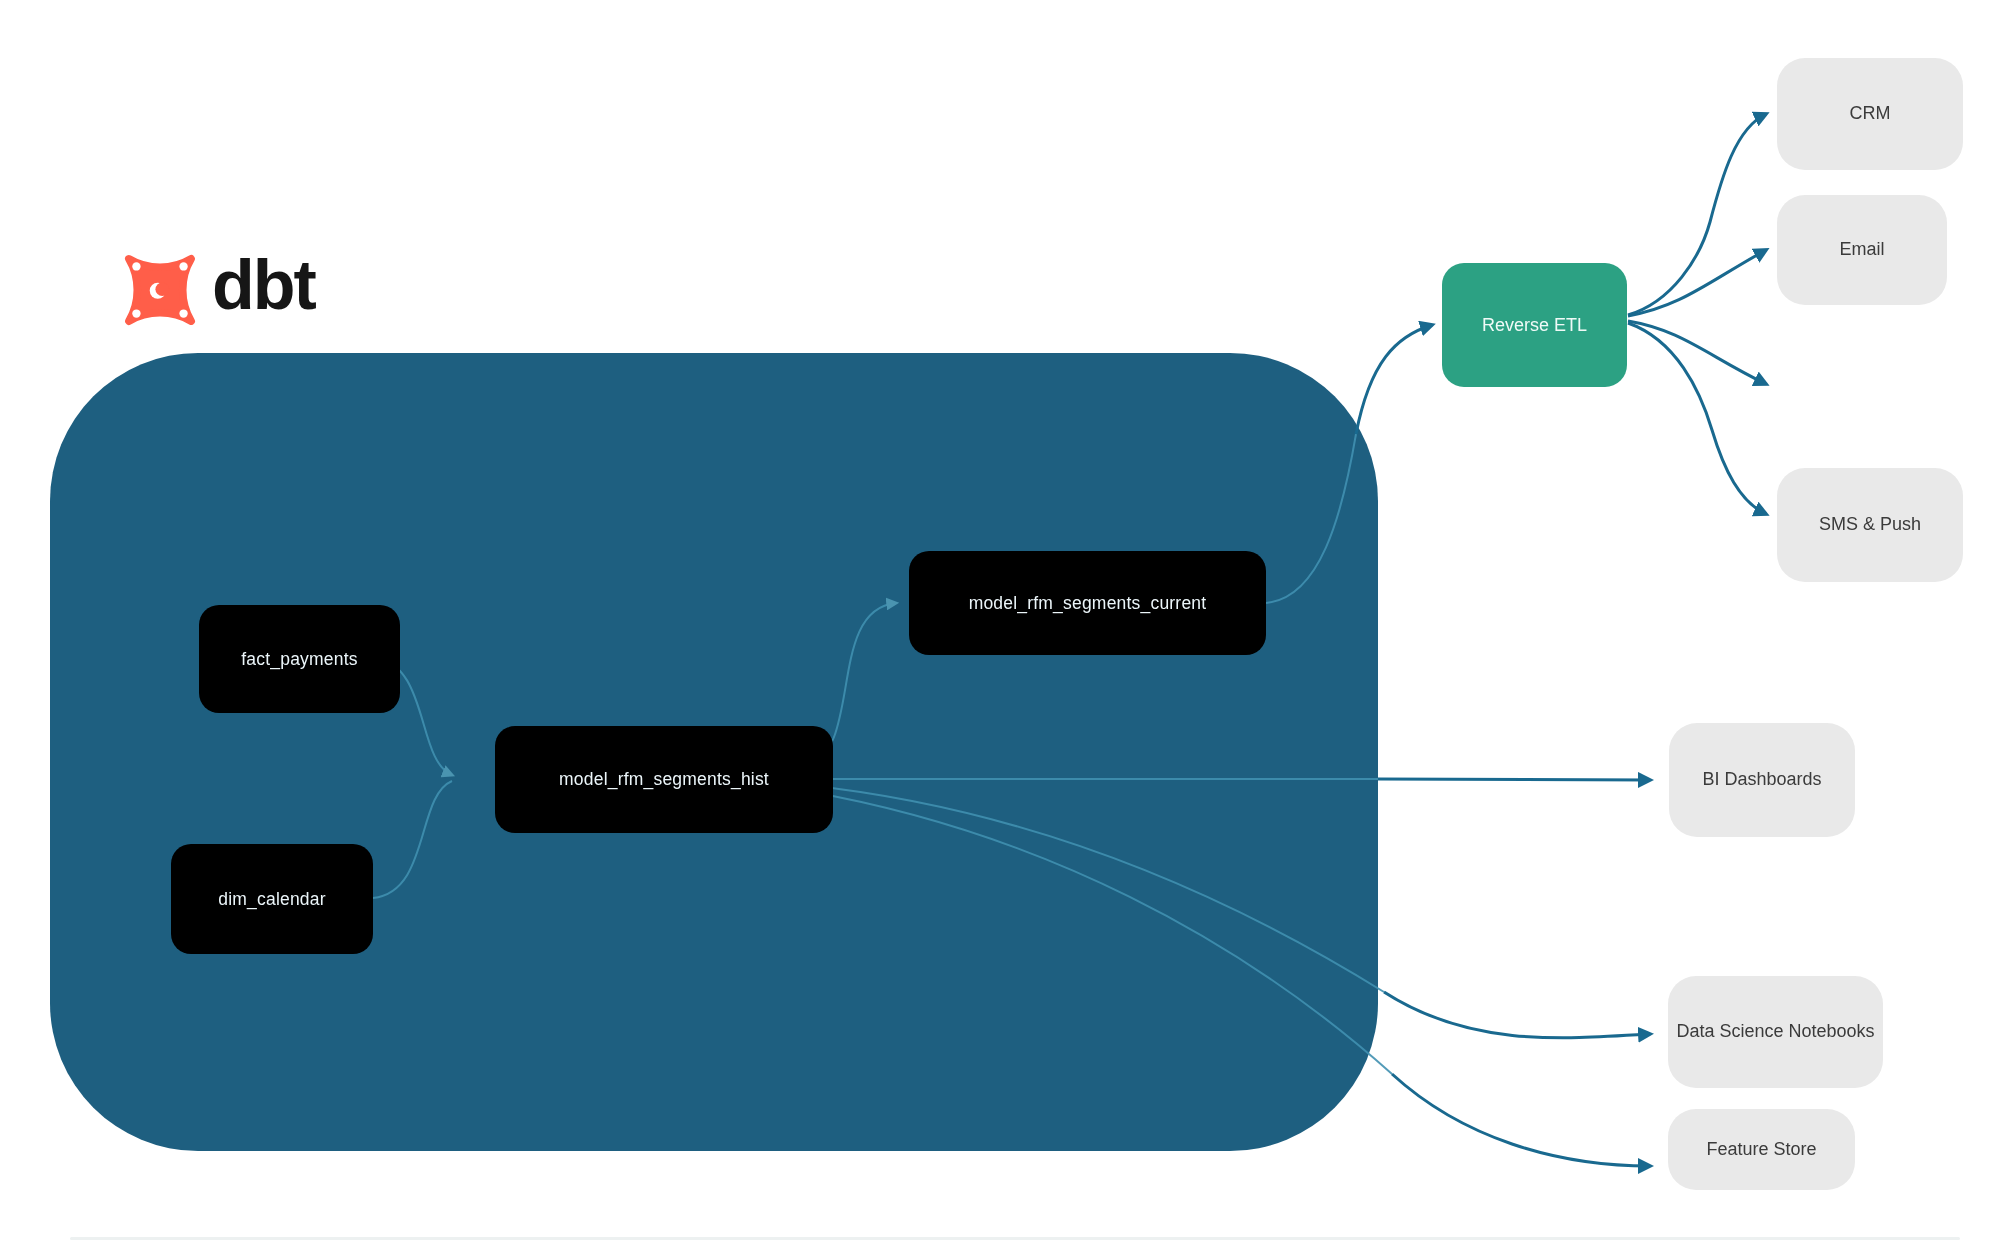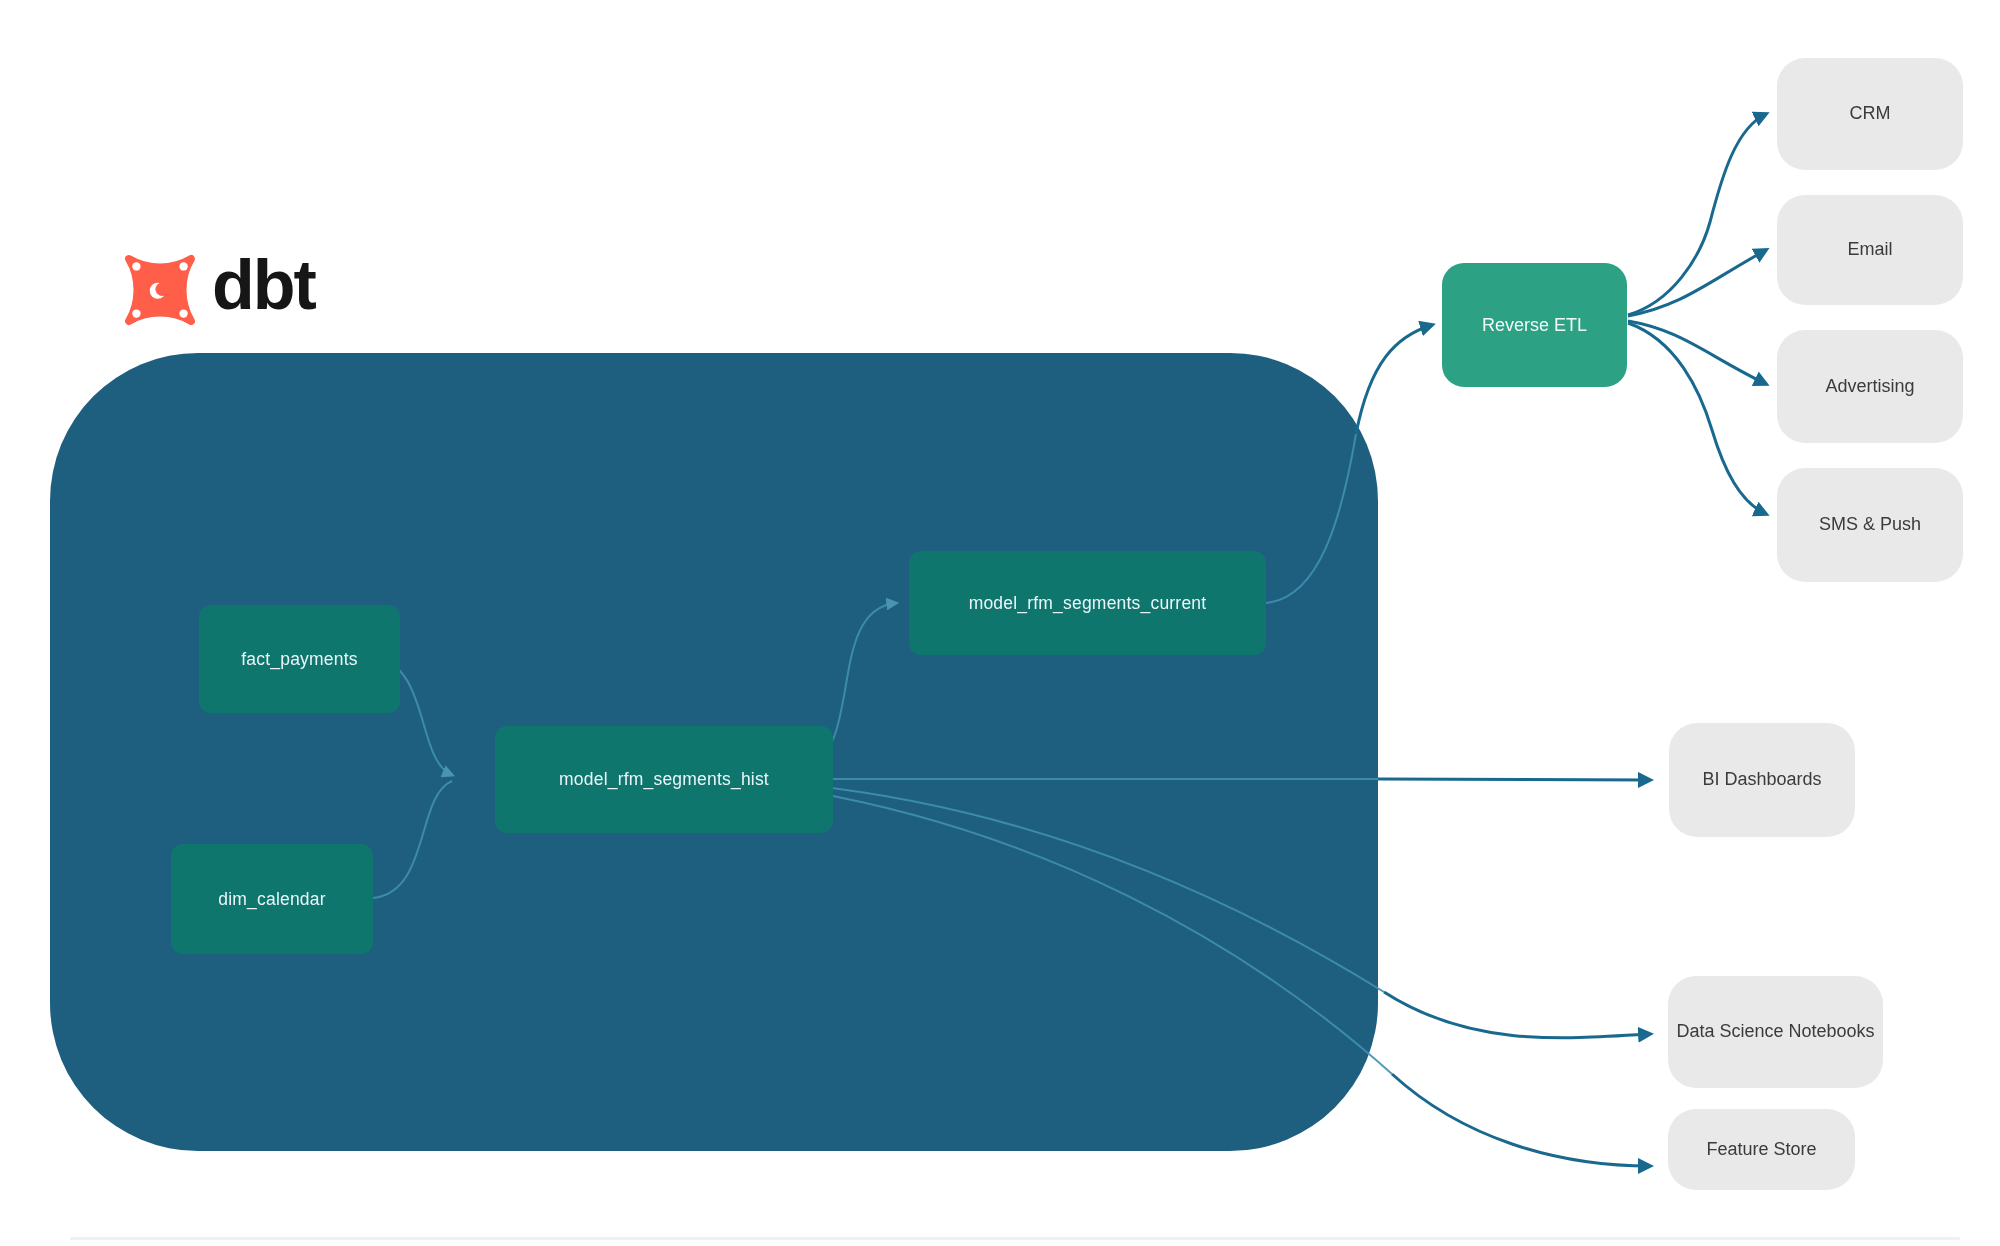--- a/index.html
+++ b/index.html
@@ -20,22 +20,22 @@
   
   svg.edges{position:absolute;left:0;top:0;width:2000px;height:1246px;pointer-events:none;}
   
   .node{
     position:absolute;
     display:flex;align-items:center;justify-content:center;
     text-align:center;
     box-sizing:border-box;
   }
   .model-node{
-    background:#0f766e;color:#ECF6FA;
-    border-radius:12px;
+    background:#000000;color:#ECF6FA;
+    border-radius:20px;
     font-size:17.5px;letter-spacing:.2px;
   }
   .process-node{
     background:#2CA183;color:#F0FAF7;
     border-radius:22px;
     font-size:18px;
   }
   .dest-node{
     background:#E9E9E9;color:#3B3B3B;
     border-radius:28px;
@@ -130,27 +130,24 @@
   </div>
 
   <div class="node process-node" style="left:1442px;top:263px;width:185px;height:124px;">
     <span>Reverse ETL</span>
   </div>
 
   <div class="node dest-node" style="left:1777px;top:58px;width:186px;height:112px;">
     <span>CRM</span>
   </div>
 
-  <div class="node dest-node" style="left:1777px;top:195px;width:186px;height:110px;">
+  <div class="node dest-node" style="left:1777px;top:195px;width:170px;height:110px;">
     <span>Email</span>
   </div>
 
-  <div class="node dest-node" style="left:1777px;top:330px;width:186px;height:113px;">
-    <span>Advertising</span>
-  </div>
 
   <div class="node dest-node" style="left:1777px;top:468px;width:186px;height:114px;text-align:right;">
     <span>SMS &amp; Push</span>
   </div>
 
   <div class="node dest-node" style="left:1669px;top:723px;width:186px;height:114px;">
     <span>BI Dashboards</span>
   </div>
 
   <div class="node dest-node" style="left:1668px;top:976px;width:215px;height:112px;">

